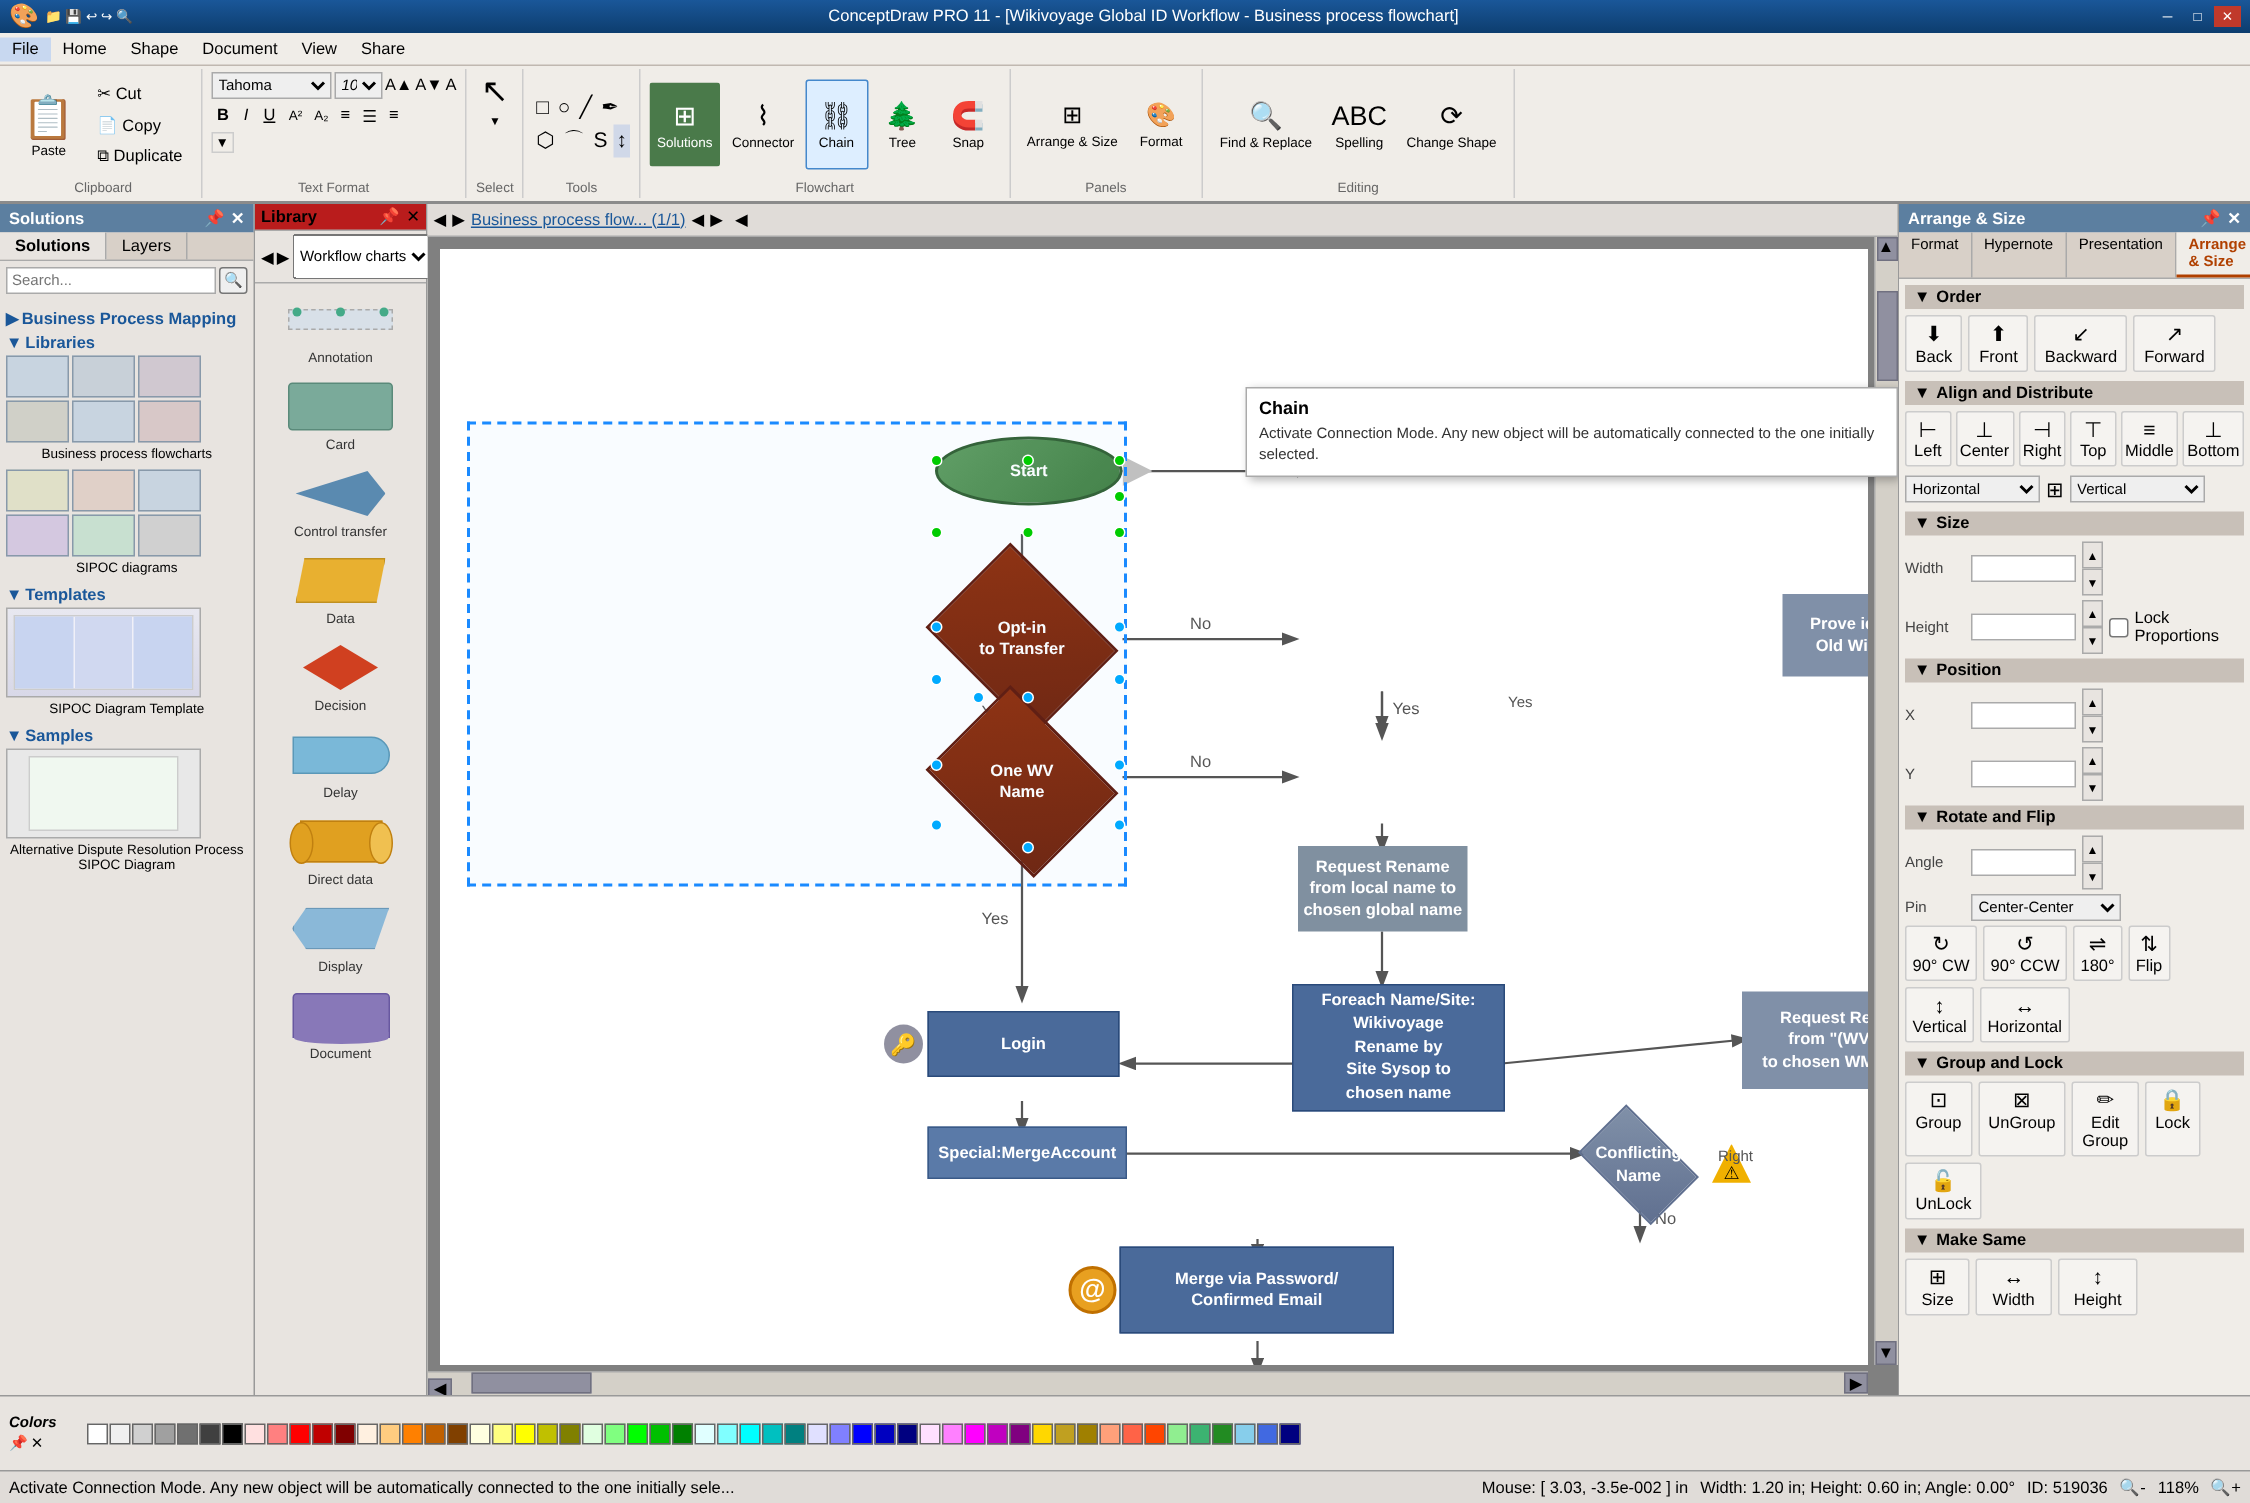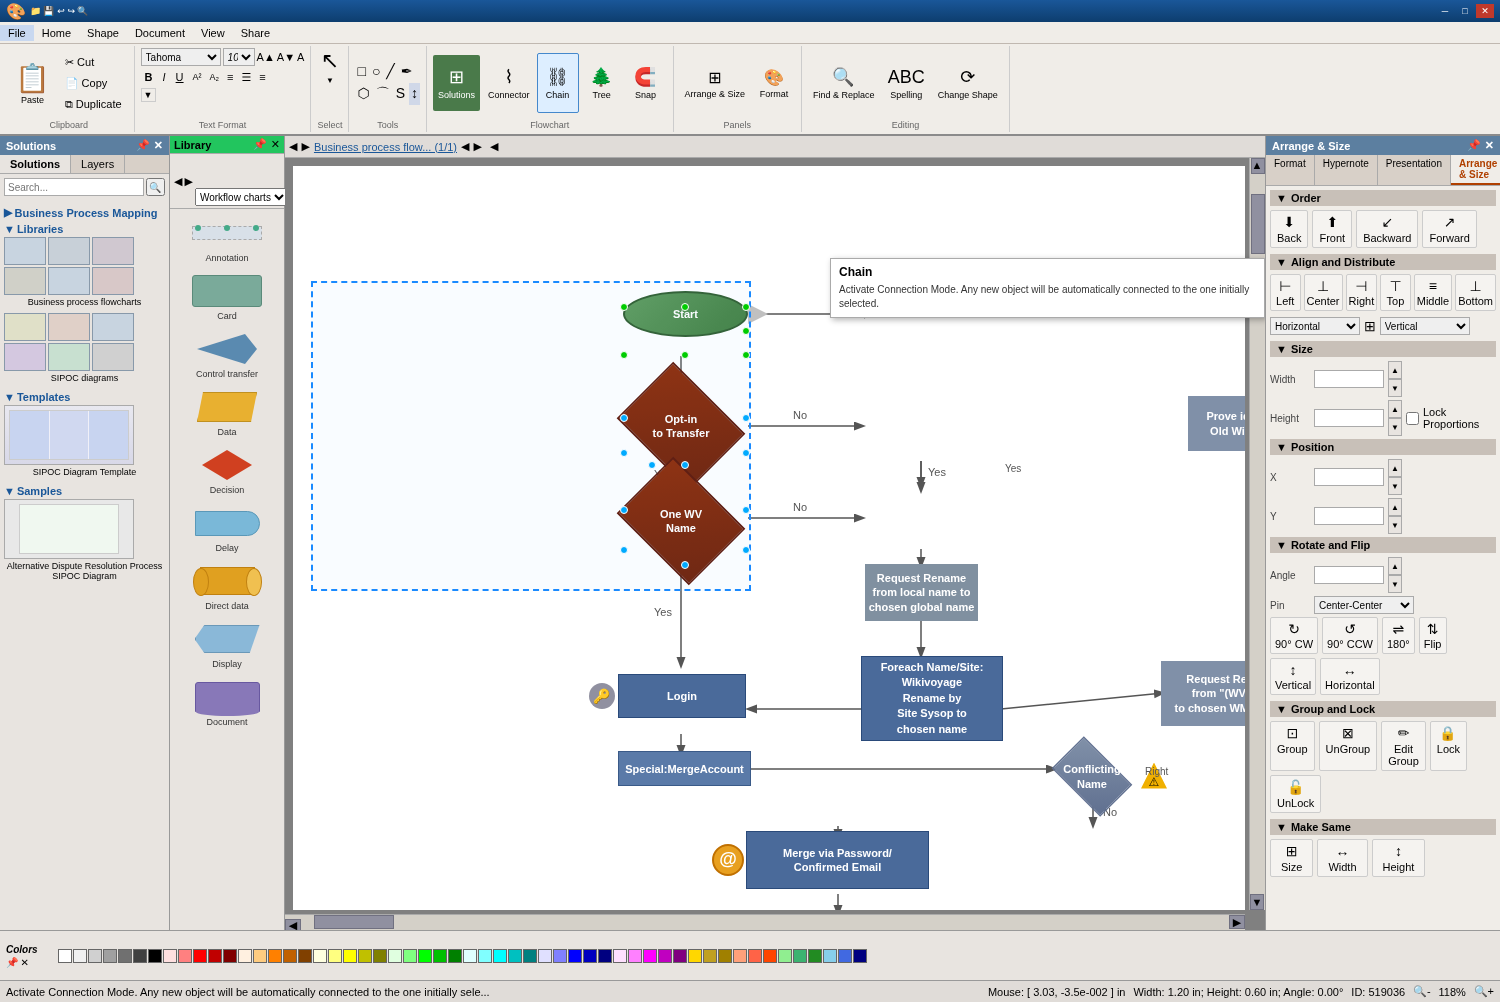--- a/index.html
+++ b/index.html
@@ -41,23 +41,23 @@
     .panel-tabs { display: flex; background: #d8d0c8; border-bottom: 1px solid #aaa; }
     .panel-tab { padding: 3px 10px; cursor: pointer; font-size: 11px; border-right: 1px solid #aaa; }
     .panel-tab.active { background: #e8e4e0; font-weight: bold; }
     .panel-search { padding: 4px; display: flex; gap: 2px; }
     .panel-search input { flex: 1; height: 18px; border: 1px solid #aaa; padding: 1px 3px; font-size: 10px; }
     .panel-content { flex: 1; overflow-y: auto; padding: 4px; }
     .panel-section-title { font-weight: bold; color: #1a5799; padding: 2px 0; cursor: pointer; display: flex; align-items: center; gap: 2px; }
 
     
     .library-panel { width: 115px; background: #e8e4e0; border-right: 1px solid #999; display: flex; flex-direction: column; }
-    .lib-panel-header { background: #22c55e; padding: 2px 4px; display: flex; justify-content: space-between; align-items: center; border-bottom: 1px solid #aaa; }
+    .lib-panel-header { background: #b91c1c; padding: 2px 4px; display: flex; justify-content: space-between; align-items: center; border-bottom: 1px solid #aaa; }
     .lib-nav { display: flex; align-items: center; gap: 2px; padding: 2px 4px; border-bottom: 1px solid #aaa; }
-    .lib-nav select { flex: 1; font-size: 10px; height: 18px; margin-top: 32px; }
+    .lib-nav select { flex: 1; font-size: 10px; height: 30px; }
     .lib-items { flex: 1; overflow-y: auto; padding: 4px; }
     .lib-item { display: flex; flex-direction: column; align-items: center; margin-bottom: 8px; cursor: pointer; }
     .lib-item-icon { width: 80px; height: 40px; display: flex; align-items: center; justify-content: center; }
     .lib-item-label { font-size: 9px; color: #333; text-align: center; }
 
     
     .canvas-area { flex: 1; display: flex; flex-direction: column; background: #b0b0b0; }
     .canvas-toolbar { height: 22px; background: #e0dcd8; border-bottom: 1px solid #aaa; display: flex; align-items: center; padding: 0 4px; gap: 4px; font-size: 10px; }
     .canvas-container { flex: 1; overflow: hidden; position: relative; background: #808080; }
 
@@ -108,20 +108,21 @@
     .canvas-scroll::-webkit-scrollbar-thumb { background: #9090a0; border: 1px solid #707080; }
   </style>
 </head>
 <body>
 
 <div class="title-bar">
   <div style="display:flex;align-items:center;gap:4px;">
     <span style="font-size:16px;">🎨</span>
     <span style="font-size:9px;">📁 💾 ↩ ↪ 🔍</span>
   </div>
+  <div class="title">ConceptDraw PRO 11 - [Wikivoyage Global ID Workflow - Business process flowchart]</div>
   <div class="win-controls">
     <div class="win-btn">─</div>
     <div class="win-btn">□</div>
     <div class="win-btn close">✕</div>
   </div>
 </div>
 
 <div class="menu-bar">
   <div class="menu-item active">File</div>
   <div class="menu-item">Home</div>

